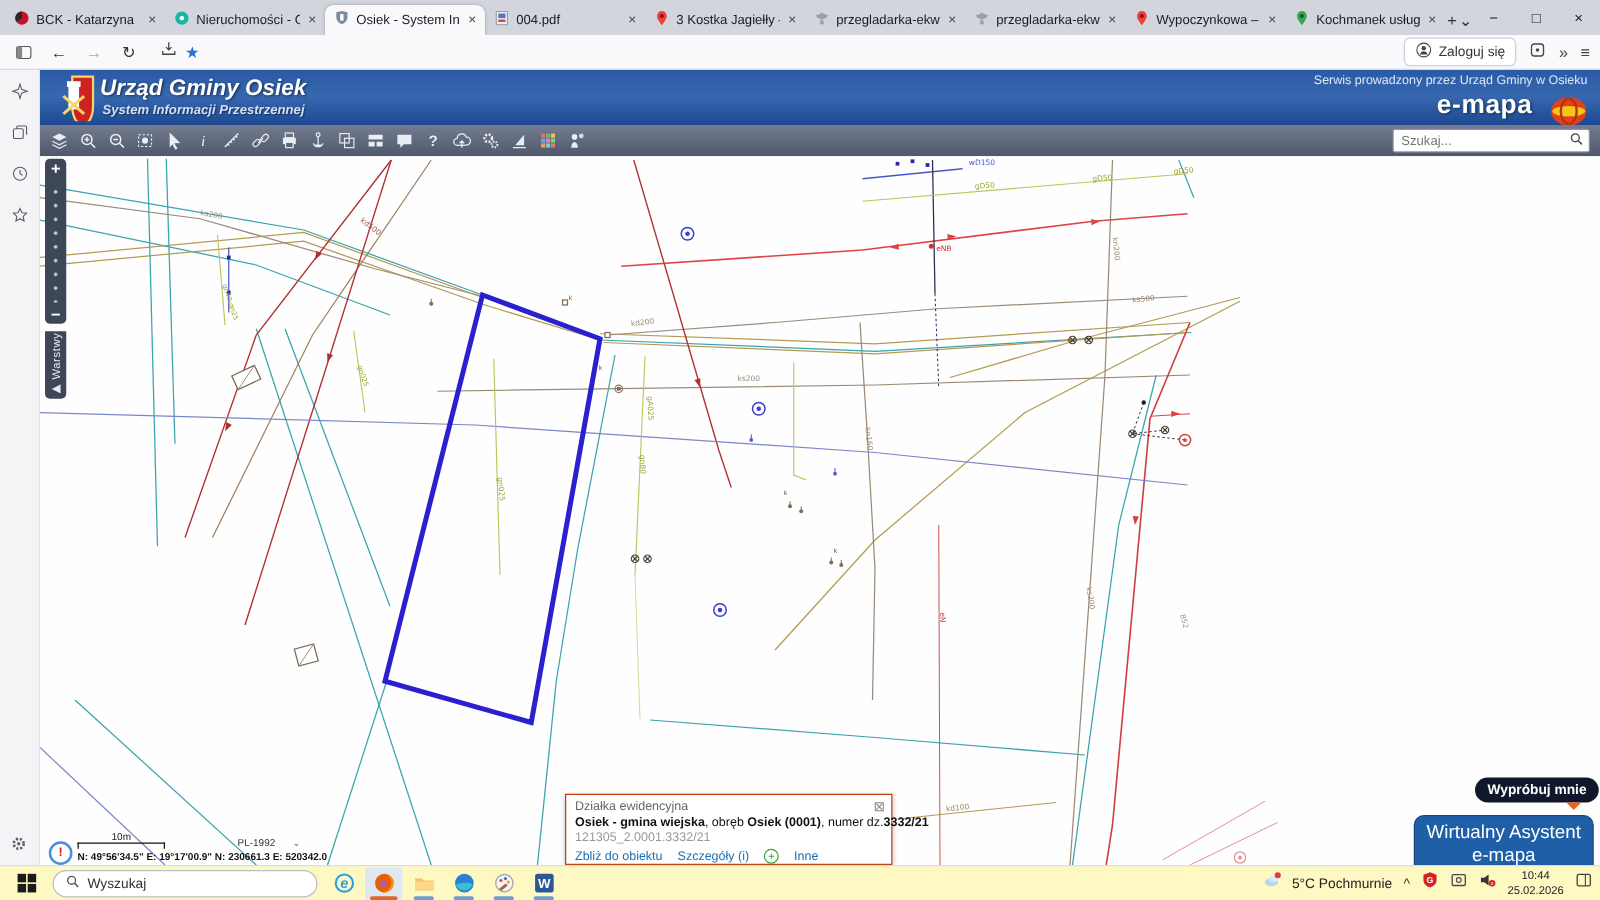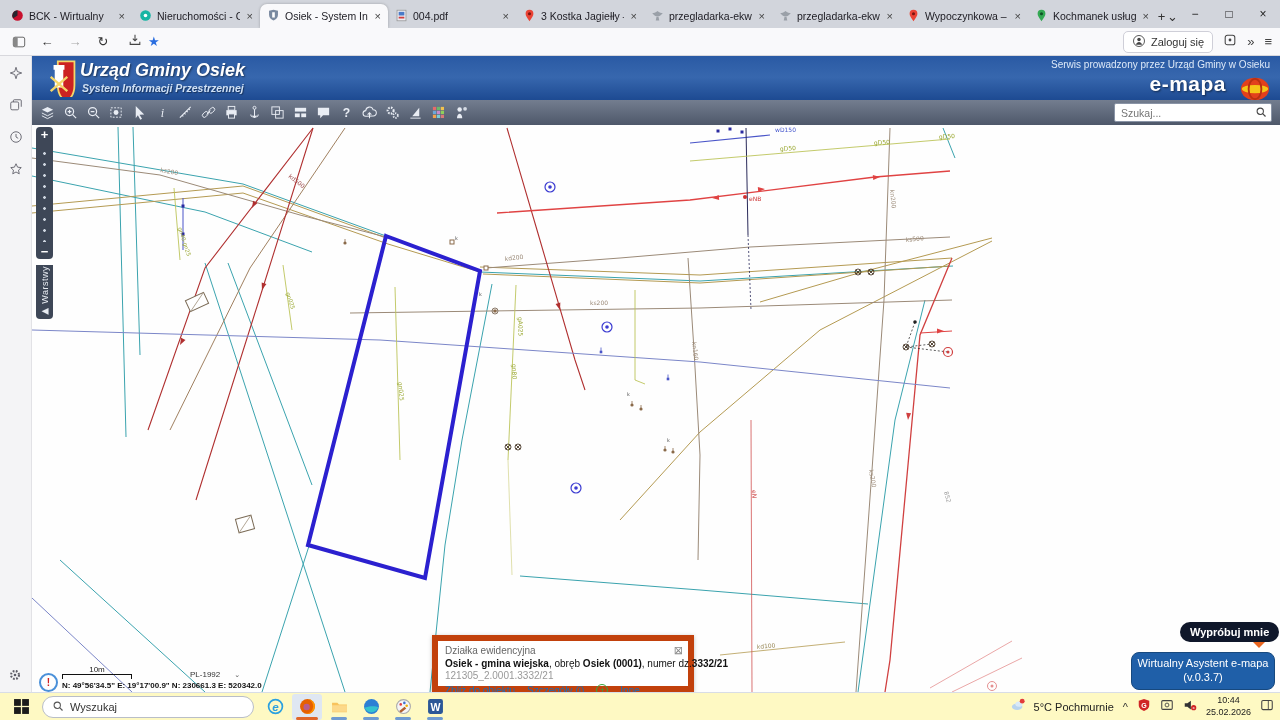--- a/index.html
+++ b/index.html
@@ -57,21 +57,21 @@
   #mapsvg{position:absolute;left:0;top:0;}
   #zoomslider{position:absolute;left:4px;top:2px;width:17px;height:132px;background:#3e4757;border-radius:4px;
     display:flex;flex-direction:column;align-items:center;color:#fff;}
   #zoomslider .zbtn{font-size:13px;font-weight:bold;line-height:15px;}
   #zoomtrack{flex:1;width:100%;background-image:radial-gradient(circle,#cfd6e0 1.1px,transparent 1.6px);
     background-size:100% 11px;background-position:center 4px;background-repeat:repeat-y;margin:2px 0;}
   #warstwy{position:absolute;left:4px;top:140px;width:17px;height:54px;background:#3e4757;border-radius:0 0 4px 4px;
     color:#e8ecf2;font-size:9px;display:flex;align-items:center;justify-content:center;}
   #warstwy .vtxt{writing-mode:vertical-rl;transform:rotate(180deg);letter-spacing:.5px;}
   
-  #popup{position:absolute;left:400px;top:510px;width:262px;height:57px;background:#fff;border:6px solid #c2410c;
+  #popup{position:absolute;left:420px;top:510px;width:262px;height:57px;background:#fff;border:1px solid #c2410c;
     box-shadow:0 1px 4px rgba(0,0,0,.25);padding:4px 7px;box-sizing:border-box;font-size:10px;}
   #popup .ptitle{color:#666;font-size:10px;}
   #popup .pclose{position:absolute;right:5px;top:3px;color:#888;font-size:11px;}
   #popup .pmain{color:#111;margin-top:2px;white-space:nowrap;}
   #popup .pcode{color:#999;margin-top:1px;}
   #popup .plinks{display:flex;align-items:flex-end;gap:12px;margin-top:3px;}
   #popup .plinks a{color:#1a6fb5;text-decoration:none;font-size:10px;}
   #popup .pplus{width:10px;height:10px;border:1px solid #3aa53a;border-radius:50%;color:#3aa53a;
     display:flex;align-items:center;justify-content:center;font-size:9px;line-height:9px;}
   
@@ -80,21 +80,21 @@
   #scalewrap{position:absolute;left:30px;top:540px;width:70px;}
   #scalelbl{text-align:center;font-size:8px;color:#222;}
   #scalebar{height:4px;border-top:1.5px solid #111;border-left:1.5px solid #111;border-right:1.5px solid #111;}
   #crs{position:absolute;left:158px;top:545px;font-size:8px;color:#333;}
   #crs .car{font-size:7px;color:#555;margin-left:14px;}
   #coords{position:absolute;left:30px;top:556px;font-size:8px;font-weight:bold;color:#111;white-space:nowrap;}
   
   #bubble{position:absolute;left:1148px;top:497px;background:#0f172a;color:#fff;font-size:11px;font-weight:bold;
     padding:4px 10px;border-radius:10px;}
   #bubble:after{content:"";position:absolute;right:14px;bottom:-6px;border:6px solid transparent;border-top-color:#e8641e;border-bottom:0;}
-  #assistant{position:absolute;left:1099px;top:527px;width:138px;background:#1f5fa8;color:#fff;font-size:11px;
+  #assistant{position:absolute;left:1099px;top:527px;width:138px;background:#1f5fa8;color:#fff;font-size:15px;
     text-align:center;padding:4px 2px;border-radius:8px;border:1px solid #17497f;line-height:1.25;}
   
   #taskbar{left:0;top:692px;width:1280px;height:28px;background:#fef9c3;border-top:1px solid #d8dde6;
     display:flex;align-items:center;padding:0 6px;box-sizing:border-box;gap:6px;}
   #tbsearch{width:192px;height:20px;background:#fff;border:1px solid #b9bec8;border-radius:11px;
     display:flex;align-items:center;gap:6px;padding:0 9px;font-size:11px;color:#333;}
   .appic{width:30px;height:26px;display:flex;align-items:center;justify-content:center;position:relative;}
   .appic.active{background:#dfe7f2;border-radius:3px;}
   .appic .ul{position:absolute;bottom:0;left:7px;right:7px;height:2.5px;background:#6f9bd1;border-radius:2px;}
   .appic.active .ul{left:4px;right:4px;background:#e0662a;}
@@ -106,21 +106,21 @@
 </head>
 <body>
 
 <div class="abs" id="titlebar">
   <div id="tabstrip">
       <div class="tab">
         <span style="flex: 0 0 auto;"><svg width="13" height="13" viewBox="0 0 16 16">
             <circle cx="8" cy="8" r="6.5" fill="#c8102e"></circle>
             <path d="M8 1.5a6.5 6.5 0 00-5.4 10L8 8z" fill="#26262e"></path>
           </svg></span>
-        <span class="ttl">BCK - Wirtualny</span>
+        <span class="ttl">BCK - Katarzyna</span>
         <span class="cls">×</span>
       </div>
       <div class="tab">
         <span style="flex: 0 0 auto;"><svg width="13" height="13" viewBox="0 0 16 16">
             <circle cx="8" cy="8" r="6.5" fill="#18b5a4"></circle>
             <circle cx="8" cy="8" r="2.2" fill="#fff"></circle>
           </svg></span>
         <span class="ttl">Nieruchomości - Oświę</span>
         <span class="cls">×</span>
       </div>

